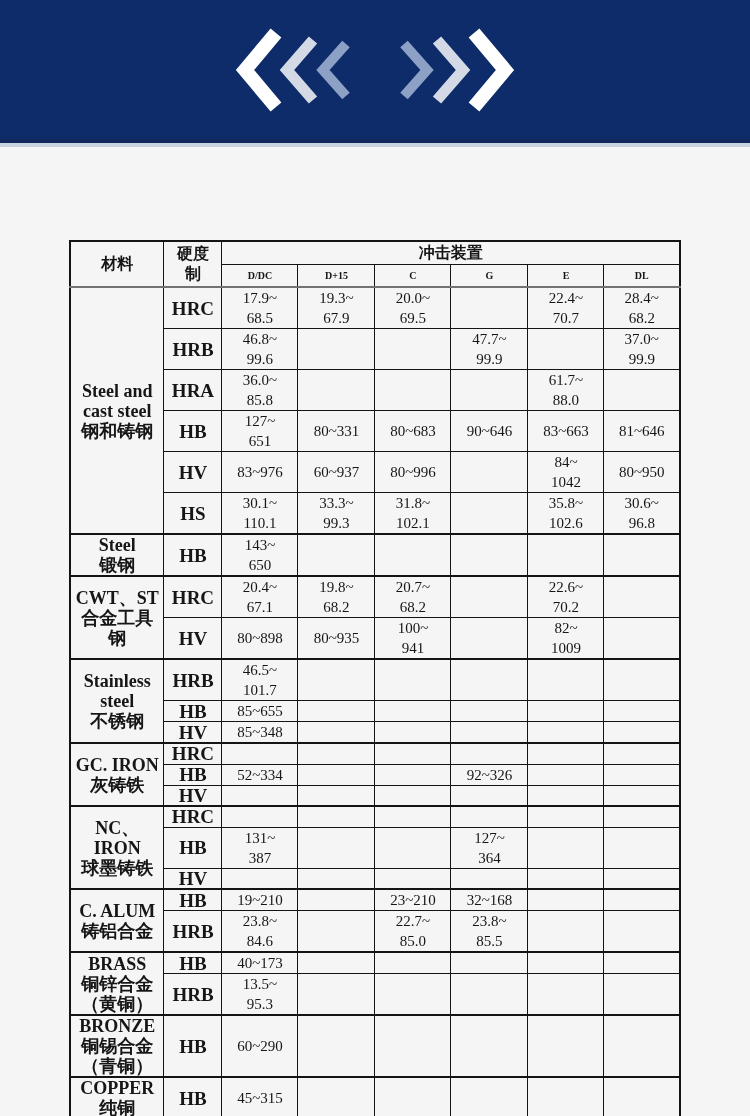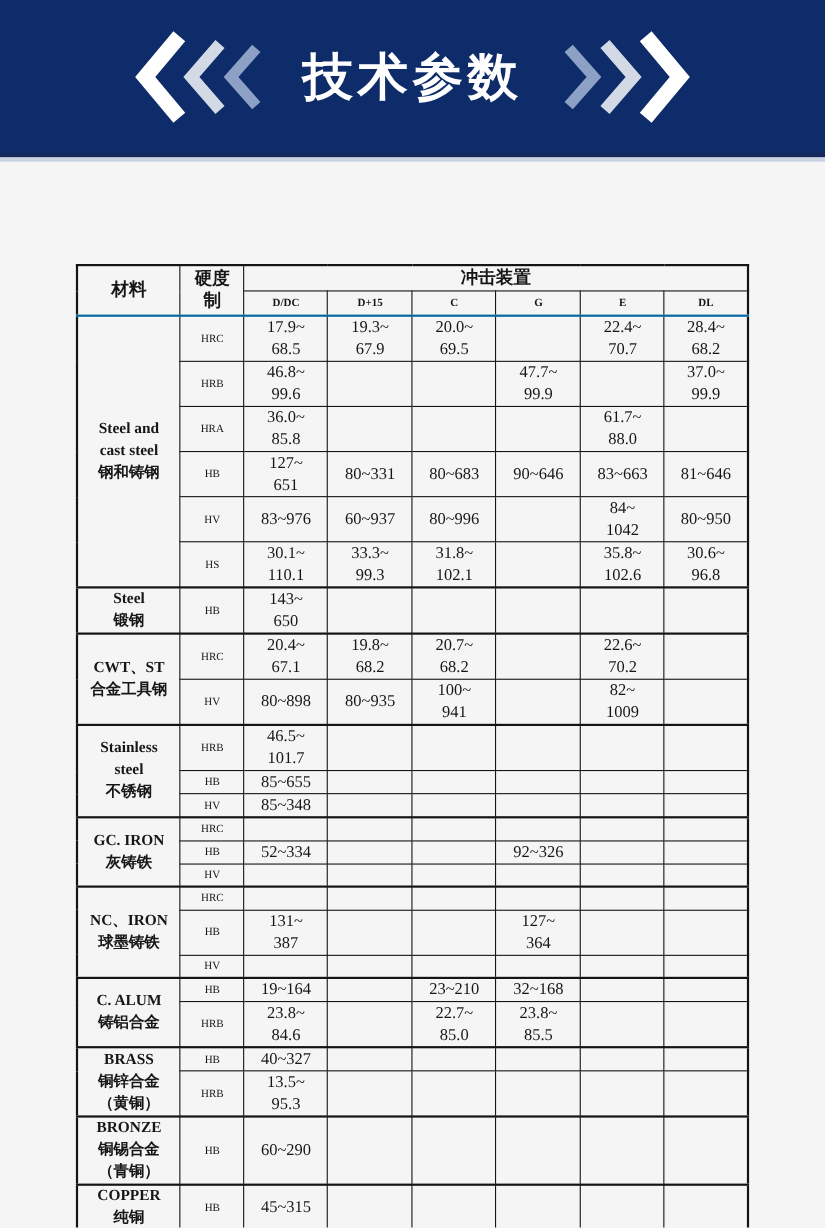--- a/index.html
+++ b/index.html
@@ -39,40 +39,39 @@
     color:#161616;
   }
   table.params th, table.params td {
     border:1px solid #141414;
     text-align:center;
     vertical-align:middle;
     white-space:pre-line;
     padding:0 2px;
     overflow:hidden;
   }
-  thead { border-bottom:2px solid #0369a1; }
+  thead { border-bottom:2px solid #737373; }
   tbody { border-top:2px solid #141414; }
   thead th { font-size:16px; font-weight:bold; line-height:20px; }
   thead th.dev { font-size:10px; height:21px; }
   thead tr.r1 th { height:22px; }
   tbody tr { height:21px; }
-  td.mat  { font-weight:bold; font-size:14px; line-height:20px; }
-  td.scale{ font-weight:normal; font-size:10px; line-height:19px; }
+  td.mat  { font-weight:bold; font-size:18px; line-height:20px; }
+  td.scale{ font-weight:bold; font-size:19px; line-height:19px; }
   td.val  { font-size:15px; line-height:20px; }
 </style>
 </head>
 <body>
 
 <div class="banner">
   <svg class="chevrons" width="128" height="84" viewBox="0 0 128 84" aria-hidden="true">
     <path d="M42 5 L11 42 L42 79" fill="none" stroke="#ffffff" stroke-width="14"></path>
     <path d="M79 12 L53 42 L79 72" fill="none" stroke="#d3dae6" stroke-width="11"></path>
     <path d="M112 16 L89 42 L112 68" fill="none" stroke="#8da0c5" stroke-width="10"></path>
   </svg>
-  <div class="banner-title">技术参数</div>
   <svg class="chevrons right" width="128" height="84" viewBox="0 0 128 84" aria-hidden="true">
     <path d="M42 5 L11 42 L42 79" fill="none" stroke="#ffffff" stroke-width="14"></path>
     <path d="M79 12 L53 42 L79 72" fill="none" stroke="#d3dae6" stroke-width="11"></path>
     <path d="M112 16 L89 42 L112 68" fill="none" stroke="#8da0c5" stroke-width="10"></path>
   </svg>
 </div>
 <div class="accent-line"></div>
 
 <div class="table-wrap">
   <table class="params" id="params-table">
@@ -315,21 +314,21 @@
           <td class="val"></td>
           <td class="val"></td>
           <td class="val"></td>
         </tr>
       </tbody>
       <tbody>
         <tr>
           <td class="mat" rowspan="2">C. ALUM
 铸铝合金</td>
           <td class="scale">HB</td>
-          <td class="val">19~164</td>
+          <td class="val">19~210</td>
           <td class="val"></td>
           <td class="val">23~210</td>
           <td class="val">32~168</td>
           <td class="val"></td>
           <td class="val"></td>
         </tr>
         <tr>
           <td class="scale">HRB</td>
           <td class="val">23.8~
 84.6</td>
@@ -341,21 +340,21 @@
           <td class="val"></td>
           <td class="val"></td>
         </tr>
       </tbody>
       <tbody>
         <tr>
           <td class="mat" rowspan="2">BRASS
 铜锌合金
 （黄铜）</td>
           <td class="scale">HB</td>
-          <td class="val">40~327</td>
+          <td class="val">40~173</td>
           <td class="val"></td>
           <td class="val"></td>
           <td class="val"></td>
           <td class="val"></td>
           <td class="val"></td>
         </tr>
         <tr>
           <td class="scale">HRB</td>
           <td class="val">13.5~
 95.3</td>

